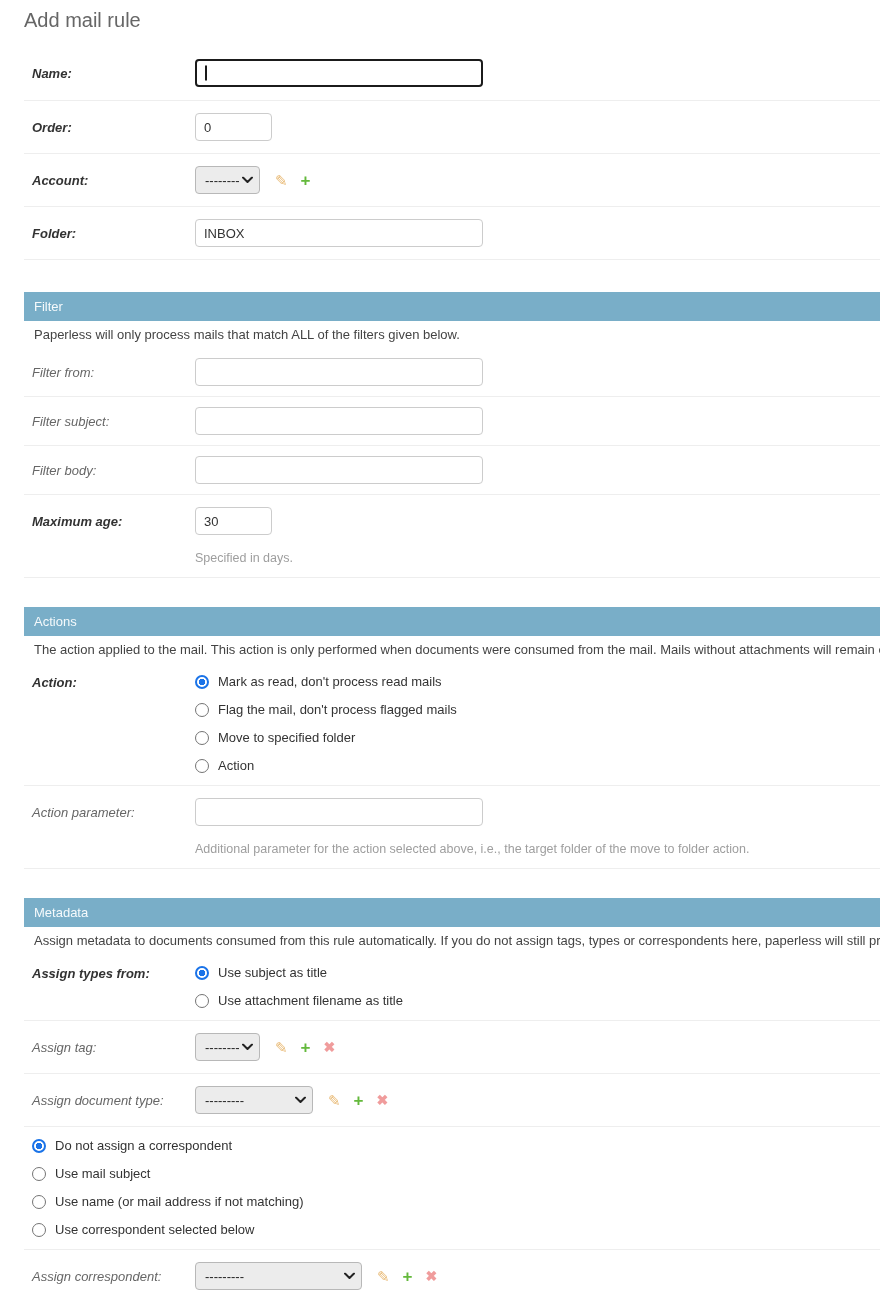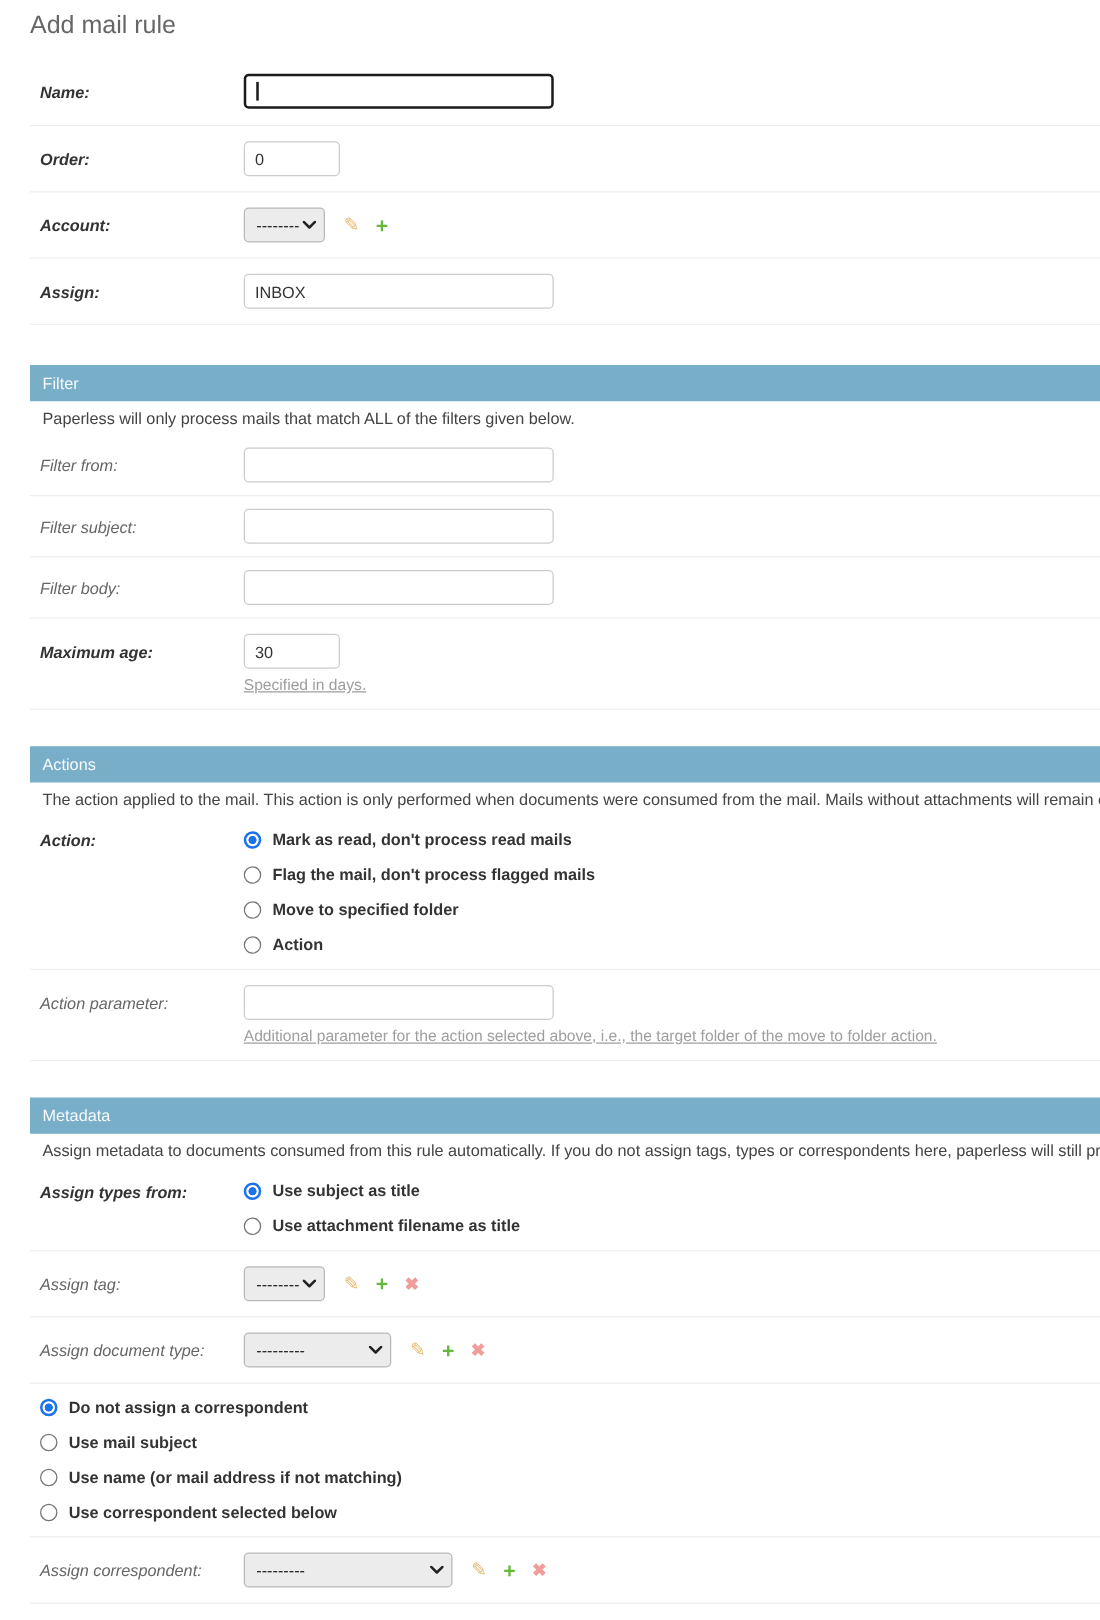--- a/index.html
+++ b/index.html
@@ -31,21 +31,21 @@
   .frow.radio-row .flabel { padding-top: 0; }
   .ffield { display: flex; flex-direction: column; }
   .fieldline { display: flex; align-items: center; }
 
   
   input.txt {
     height: 28px; border: 1px solid #ccc; border-radius: 4px;
     padding: 4px 8px; font-size: 13px; color: #333;
     font-family: "Liberation Sans", sans-serif; background: #fff; outline: none;
   }
-  .w-wide { width: 248px; }
+  .w-wide { width: 288px; }
   .w-small { width: 77px; }
   .focus-wrap { position: relative; display: inline-block; }
   .focus-wrap input.txt { border: 2px solid #1b1b1b; }
   .caret {
     position: absolute; left: 10px; top: 50%; transform: translateY(-50%);
     width: 1.5px; height: 15px; background: #1a1a1a;
   }
 
   
   .selwrap { position: relative; display: inline-block; }
@@ -76,37 +76,37 @@
   .opt:last-child { margin-bottom: 0; }
   .radio {
     width: 14px; height: 14px; border-radius: 50%;
     border: 1px solid #747474; display: inline-block;
     margin-right: 9px; flex-shrink: 0; background: #fff;
   }
   .radio.checked {
     border: 2px solid #1a73e8;
     background: radial-gradient(circle, #1a73e8 0 3px, #fff 3.5px);
   }
-  .opt-label { color: #333; line-height: 14px; font-weight: bold; }
+  .opt-label { color: #333; line-height: 14px; }
 
   
   .module { margin-top: 29px; }
   .module-header {
     background: #79aec8; color: #f6fafc;
     font-size: 13px; font-weight: 400;
     padding: 8px 10px; line-height: 13px; height: 29px;
   }
   .module-desc {
     color: #444; padding: 6px 8px 5px 10px; margin: 0;
     white-space: nowrap; line-height: 16px;
   }
   .module .frow { padding: 10px 8px; }
   .module .frow.tall { padding: 12px 8px; }
 
-  .help { color: #9e9e9e; font-size: 12.5px; margin-top: 6px; white-space: nowrap; text-decoration: underline; }
+  .help { color: #9e9e9e; font-size: 12.5px; margin-top: 16px; white-space: nowrap; }
 </style>
 </head>
 <body>
 
 <div class="content">
 
   <h1 class="page-title">Add mail rule</h1>
 
   <div class="frow" style="padding:13px 8px;">
     <div class="flabel bold">Name:</div>
@@ -139,21 +139,21 @@
         </span>
         <span class="iconbar">
           <a class="icon edit">✎</a>
           <a class="icon add">+</a>
         </span>
       </div>
     </div>
   </div>
 
   <div class="frow">
-    <div class="flabel bold">Assign:</div>
+    <div class="flabel bold">Folder:</div>
     <div class="ffield">
       <input class="txt w-wide" type="text" value="INBOX" style="">
     </div>
   </div>
 
   <div class="module" style="margin-top:32px;">
     <div class="module-header">Filter</div>
     <p class="module-desc">Paperless will only process mails that match ALL of the filters given below.</p>
 
     <div class="frow">

